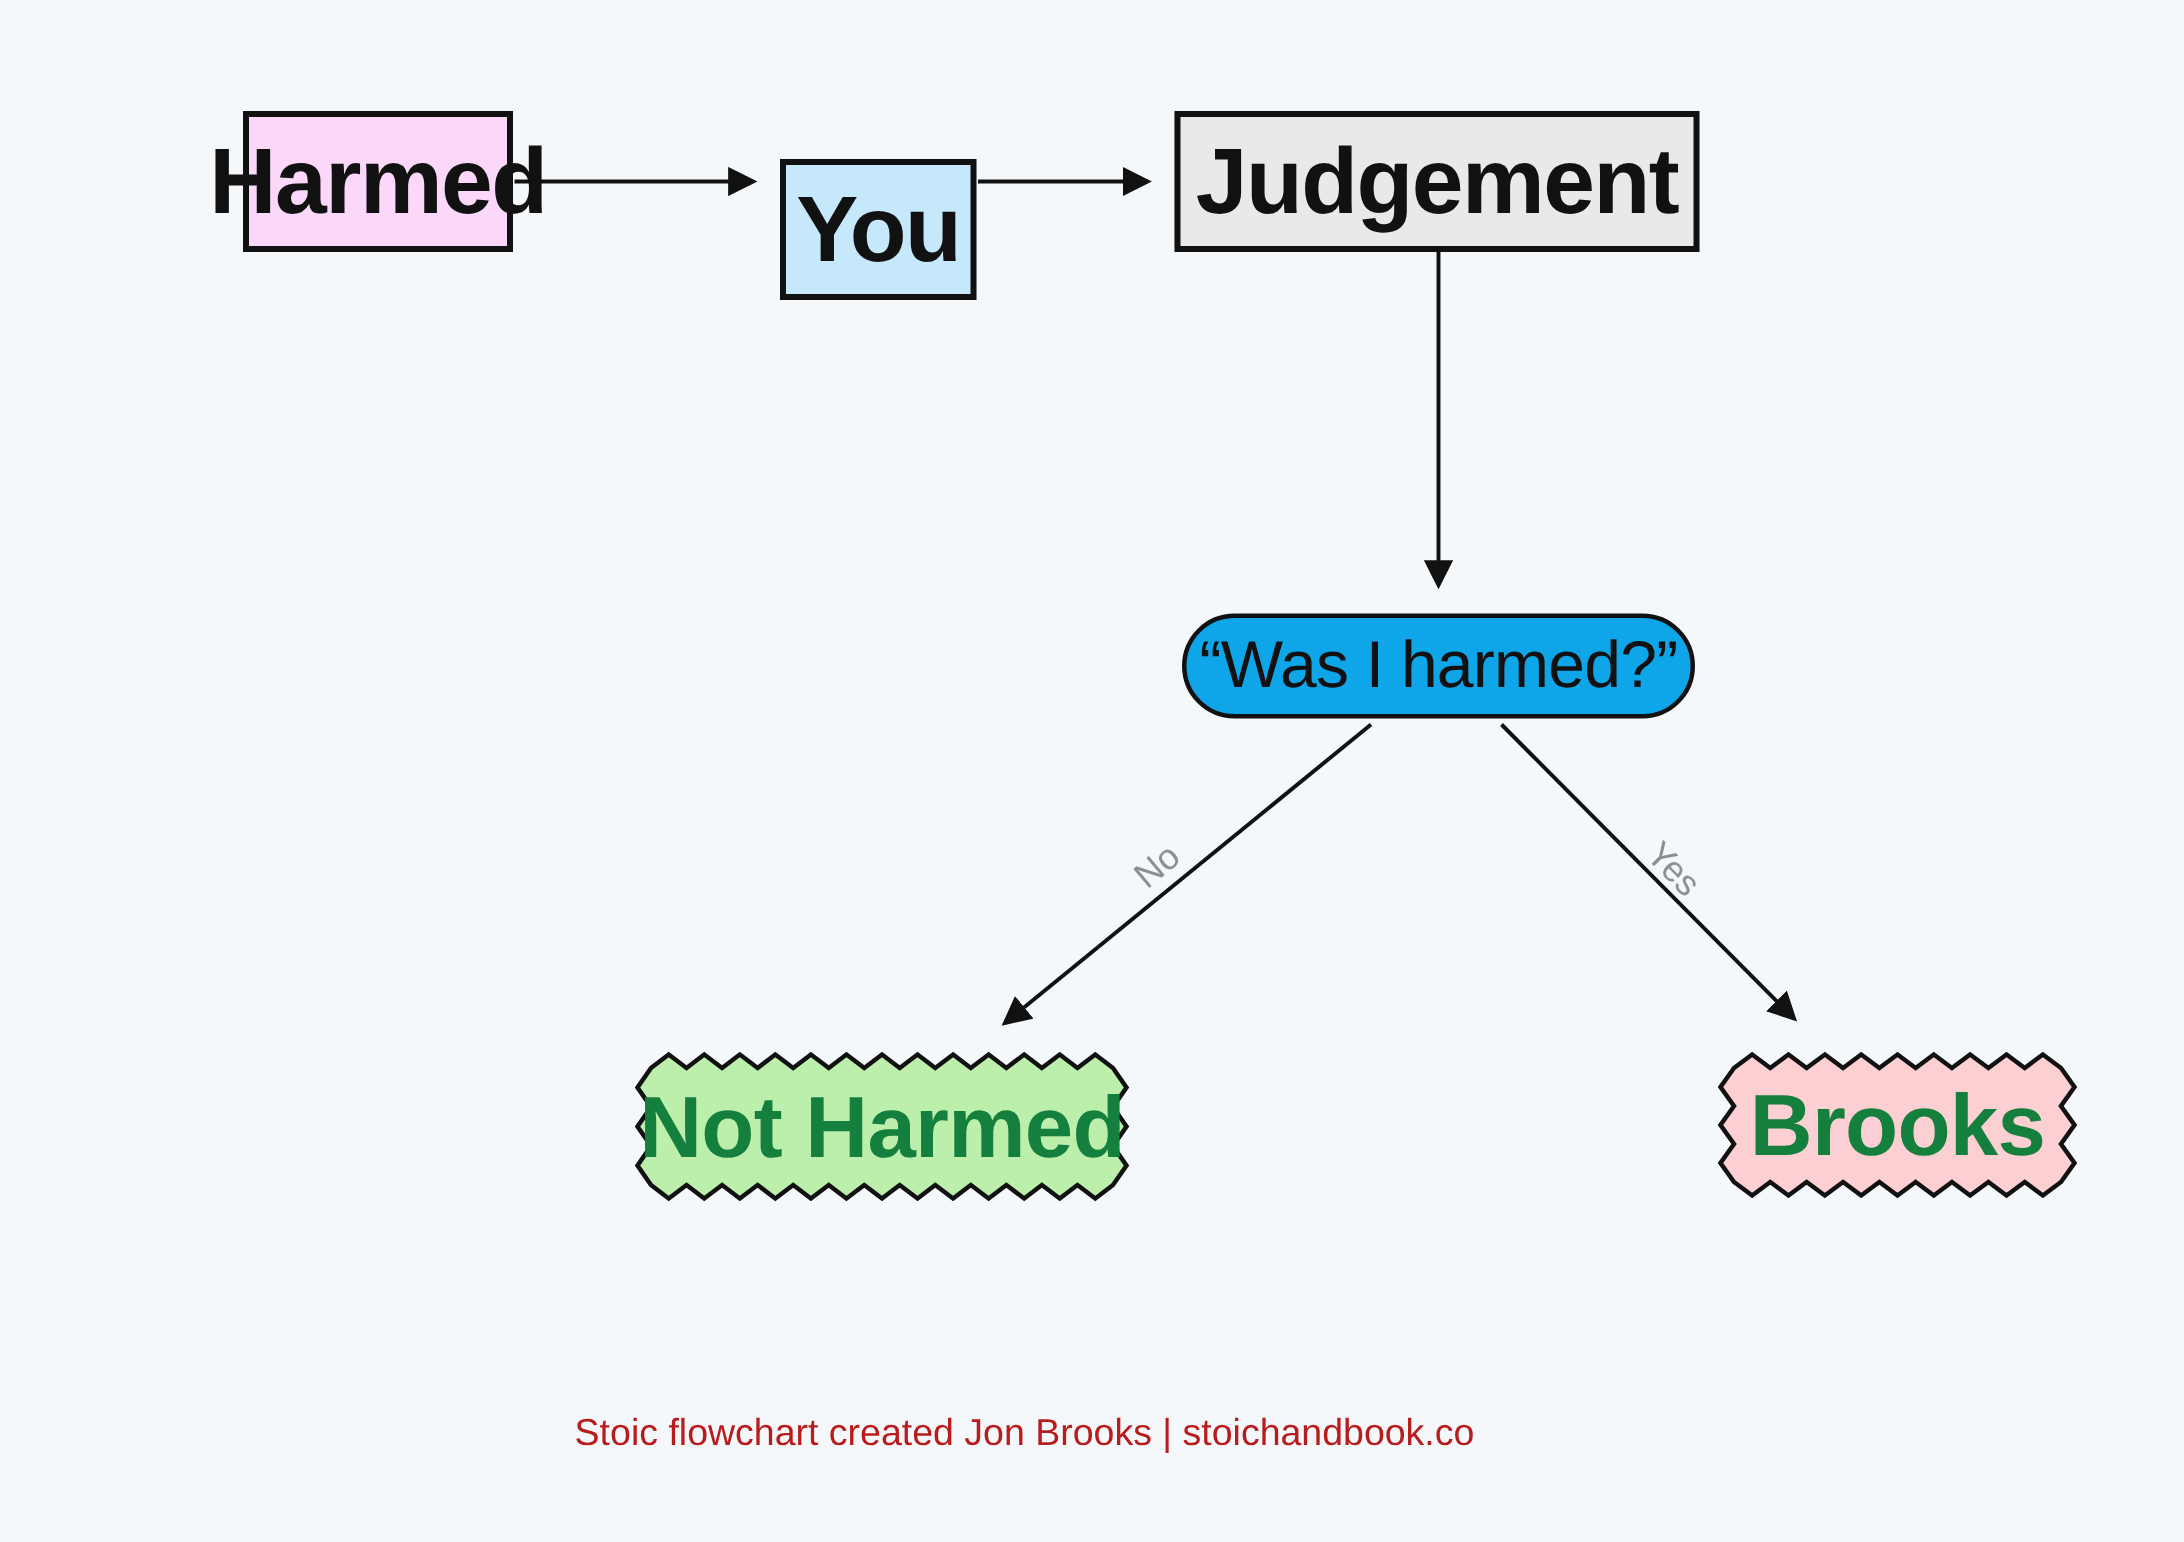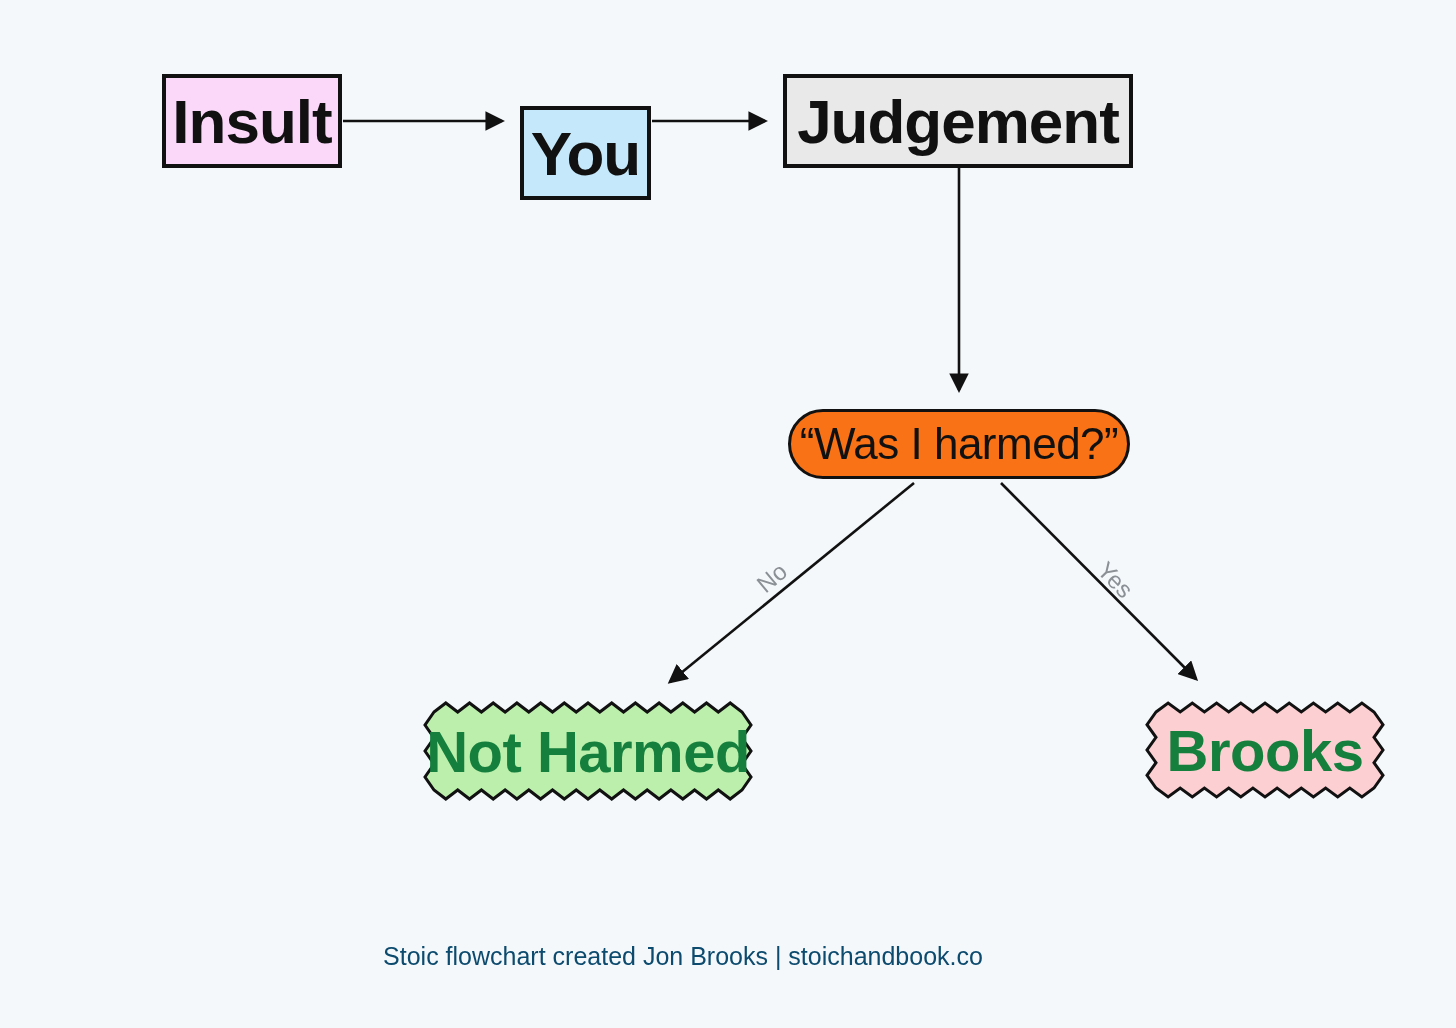--- a/index.html
+++ b/index.html
@@ -36,21 +36,21 @@
   }
   .burst-not-harmed{left:423px;top:701px;width:330px;height:100px;}
   .burst-harmed{left:1145px;top:701px;width:240px;height:98px;}
   .edge-label{
     position:absolute;color:#8b9096;font-size:24px;white-space:nowrap;
   }
   .edge-label-no{left:772px;top:578px;transform:translate(-50%,-50%) rotate(-40deg);}
   .edge-label-yes{left:1115px;top:580px;transform:translate(-50%,-50%) rotate(46deg);}
   .footer{
     position:absolute;left:683px;top:956px;transform:translate(-50%,-50%);
-    color:#0c4a6e;font-size:25px;white-space:nowrap;text-align:right;
+    color:#b91c1c;font-size:25px;white-space:nowrap;text-align:right;
   }
 </style>
 </head>
 <body>
 
 <div class="canvas" style="background-color: rgb(244, 248, 250);">
 
   <svg class="edges" width="1456" height="1028">
     <defs>
       <marker id="arrow" viewBox="0 0 10 10" refX="8.5" refY="5" markerWidth="7.5" markerHeight="7.5" orient="auto-start-reverse">
@@ -58,32 +58,32 @@
       </marker>
     </defs>
     <line x1="343" y1="121" x2="502" y2="121" marker-end="url(#arrow)"></line>
     <line x1="652" y1="121" x2="765" y2="121" marker-end="url(#arrow)"></line>
     <line x1="959" y1="168" x2="959" y2="390" marker-end="url(#arrow)"></line>
     <line x1="914" y1="483" x2="670" y2="682" marker-end="url(#arrow)"></line>
     <line x1="1001" y1="483" x2="1196" y2="679" marker-end="url(#arrow)"></line>
   </svg>
 
   <div class="node node-insult" style="background-color: rgb(251, 215, 250);">
-    <span>Insult</span>
+    <span>Harmed</span>
   </div>
 
   <div class="node node-you" style="background-color: rgb(197, 233, 251); margin-top: 32px;">
     <span>You</span>
   </div>
 
   <div class="node node-judgement" style="background-color: rgb(233, 233, 233); text-align: right;">
     <span>Judgement</span>
   </div>
 
-  <div class="node node-question" style="background-color: #f97316;">
+  <div class="node node-question" style="background-color: #0ea5e9;">
     <span>“Was I harmed?”</span>
   </div>
 
   <div class="burst-wrap burst-not-harmed">
     <svg width="330" height="100">
       <polygon points="11,11 22.8,2 34.7,11 46.5,2 58.4,11 70.2,2 82.1,11 93.9,2 105.8,11 117.6,2 129.5,11 141.3,2 153.2,11 165,2 176.8,11 188.7,2 200.5,11 212.4,2 224.2,11 236.1,2 247.9,11 259.8,2 271.6,11 283.5,2 295.3,11 307.2,2 319,11 328,24 319,37 328,50 319,63 328,76 319,89 307.2,98 295.3,89 283.5,98 271.6,89 259.8,98 247.9,89 236.1,98 224.2,89 212.4,98 200.5,89 188.7,98 176.8,89 165,98 153.2,89 141.3,98 129.5,89 117.6,98 105.8,89 93.9,98 82.1,89 70.2,98 58.4,89 46.5,98 34.7,89 22.8,98 11,89 2,76 11,63 2,50 11,37 2,24" style="fill: rgb(188, 239, 172);"></polygon>
     </svg>
     <span class="burst-label">Not Harmed</span>
   </div>
 

